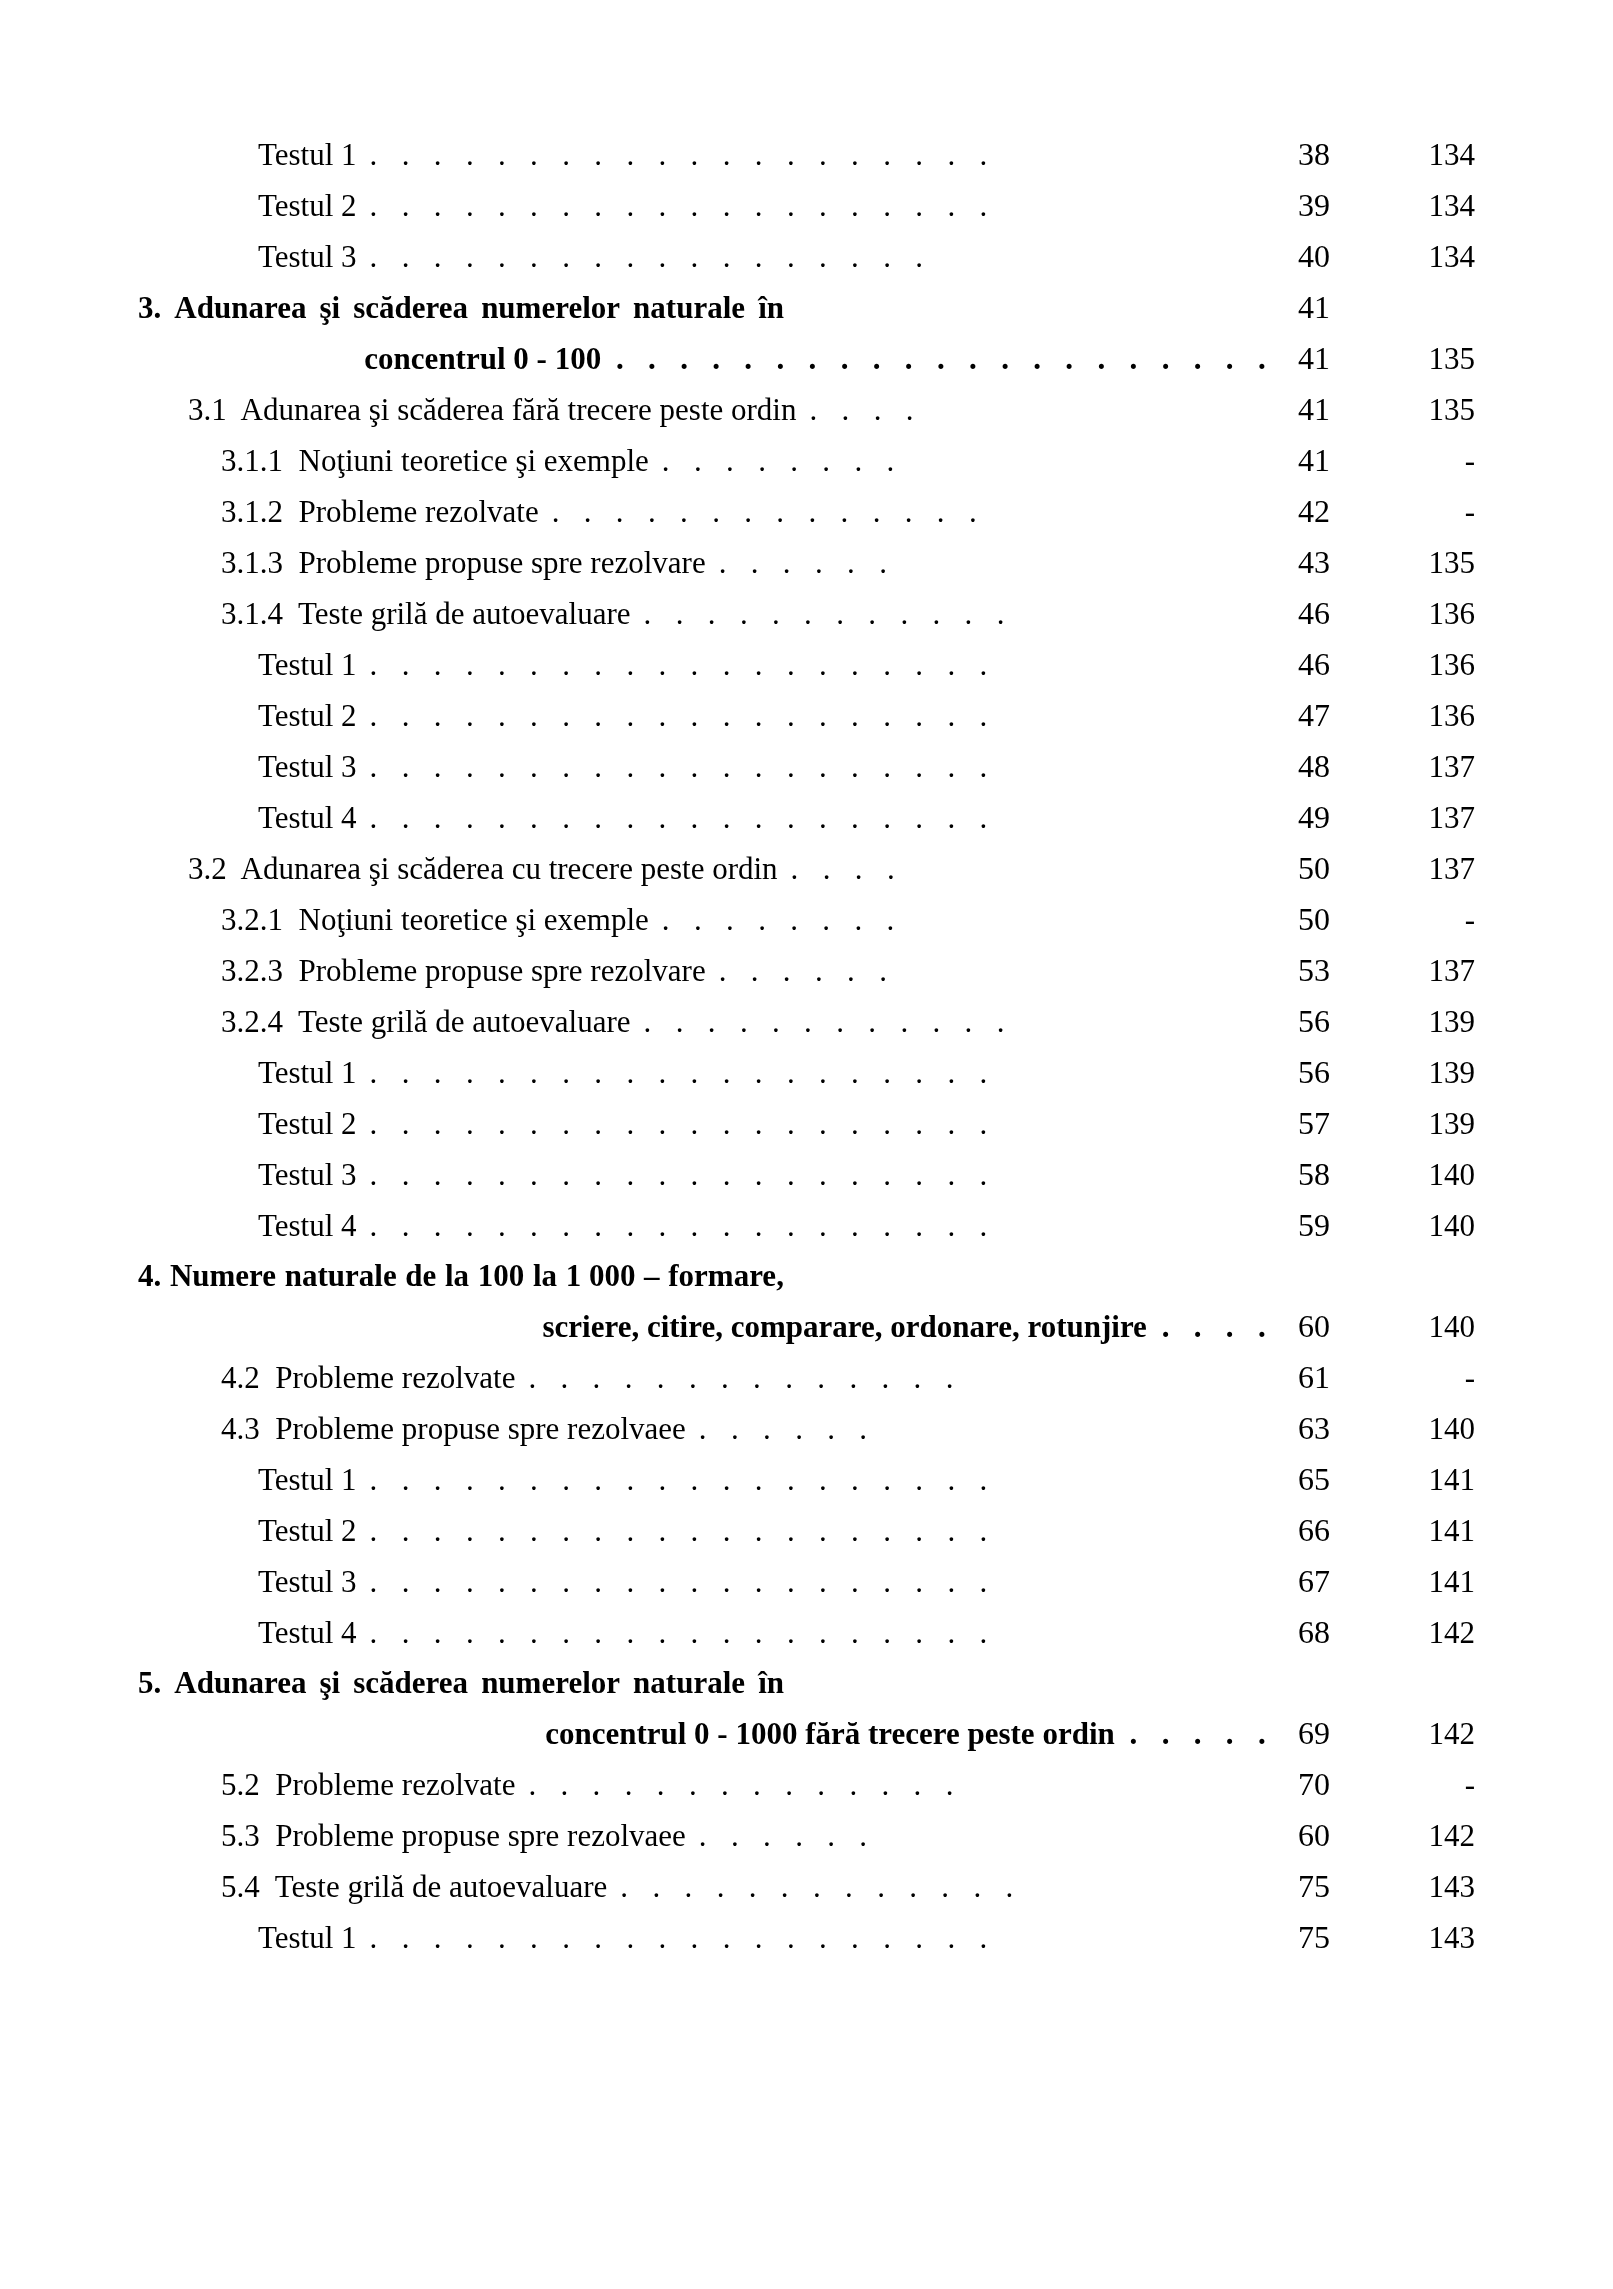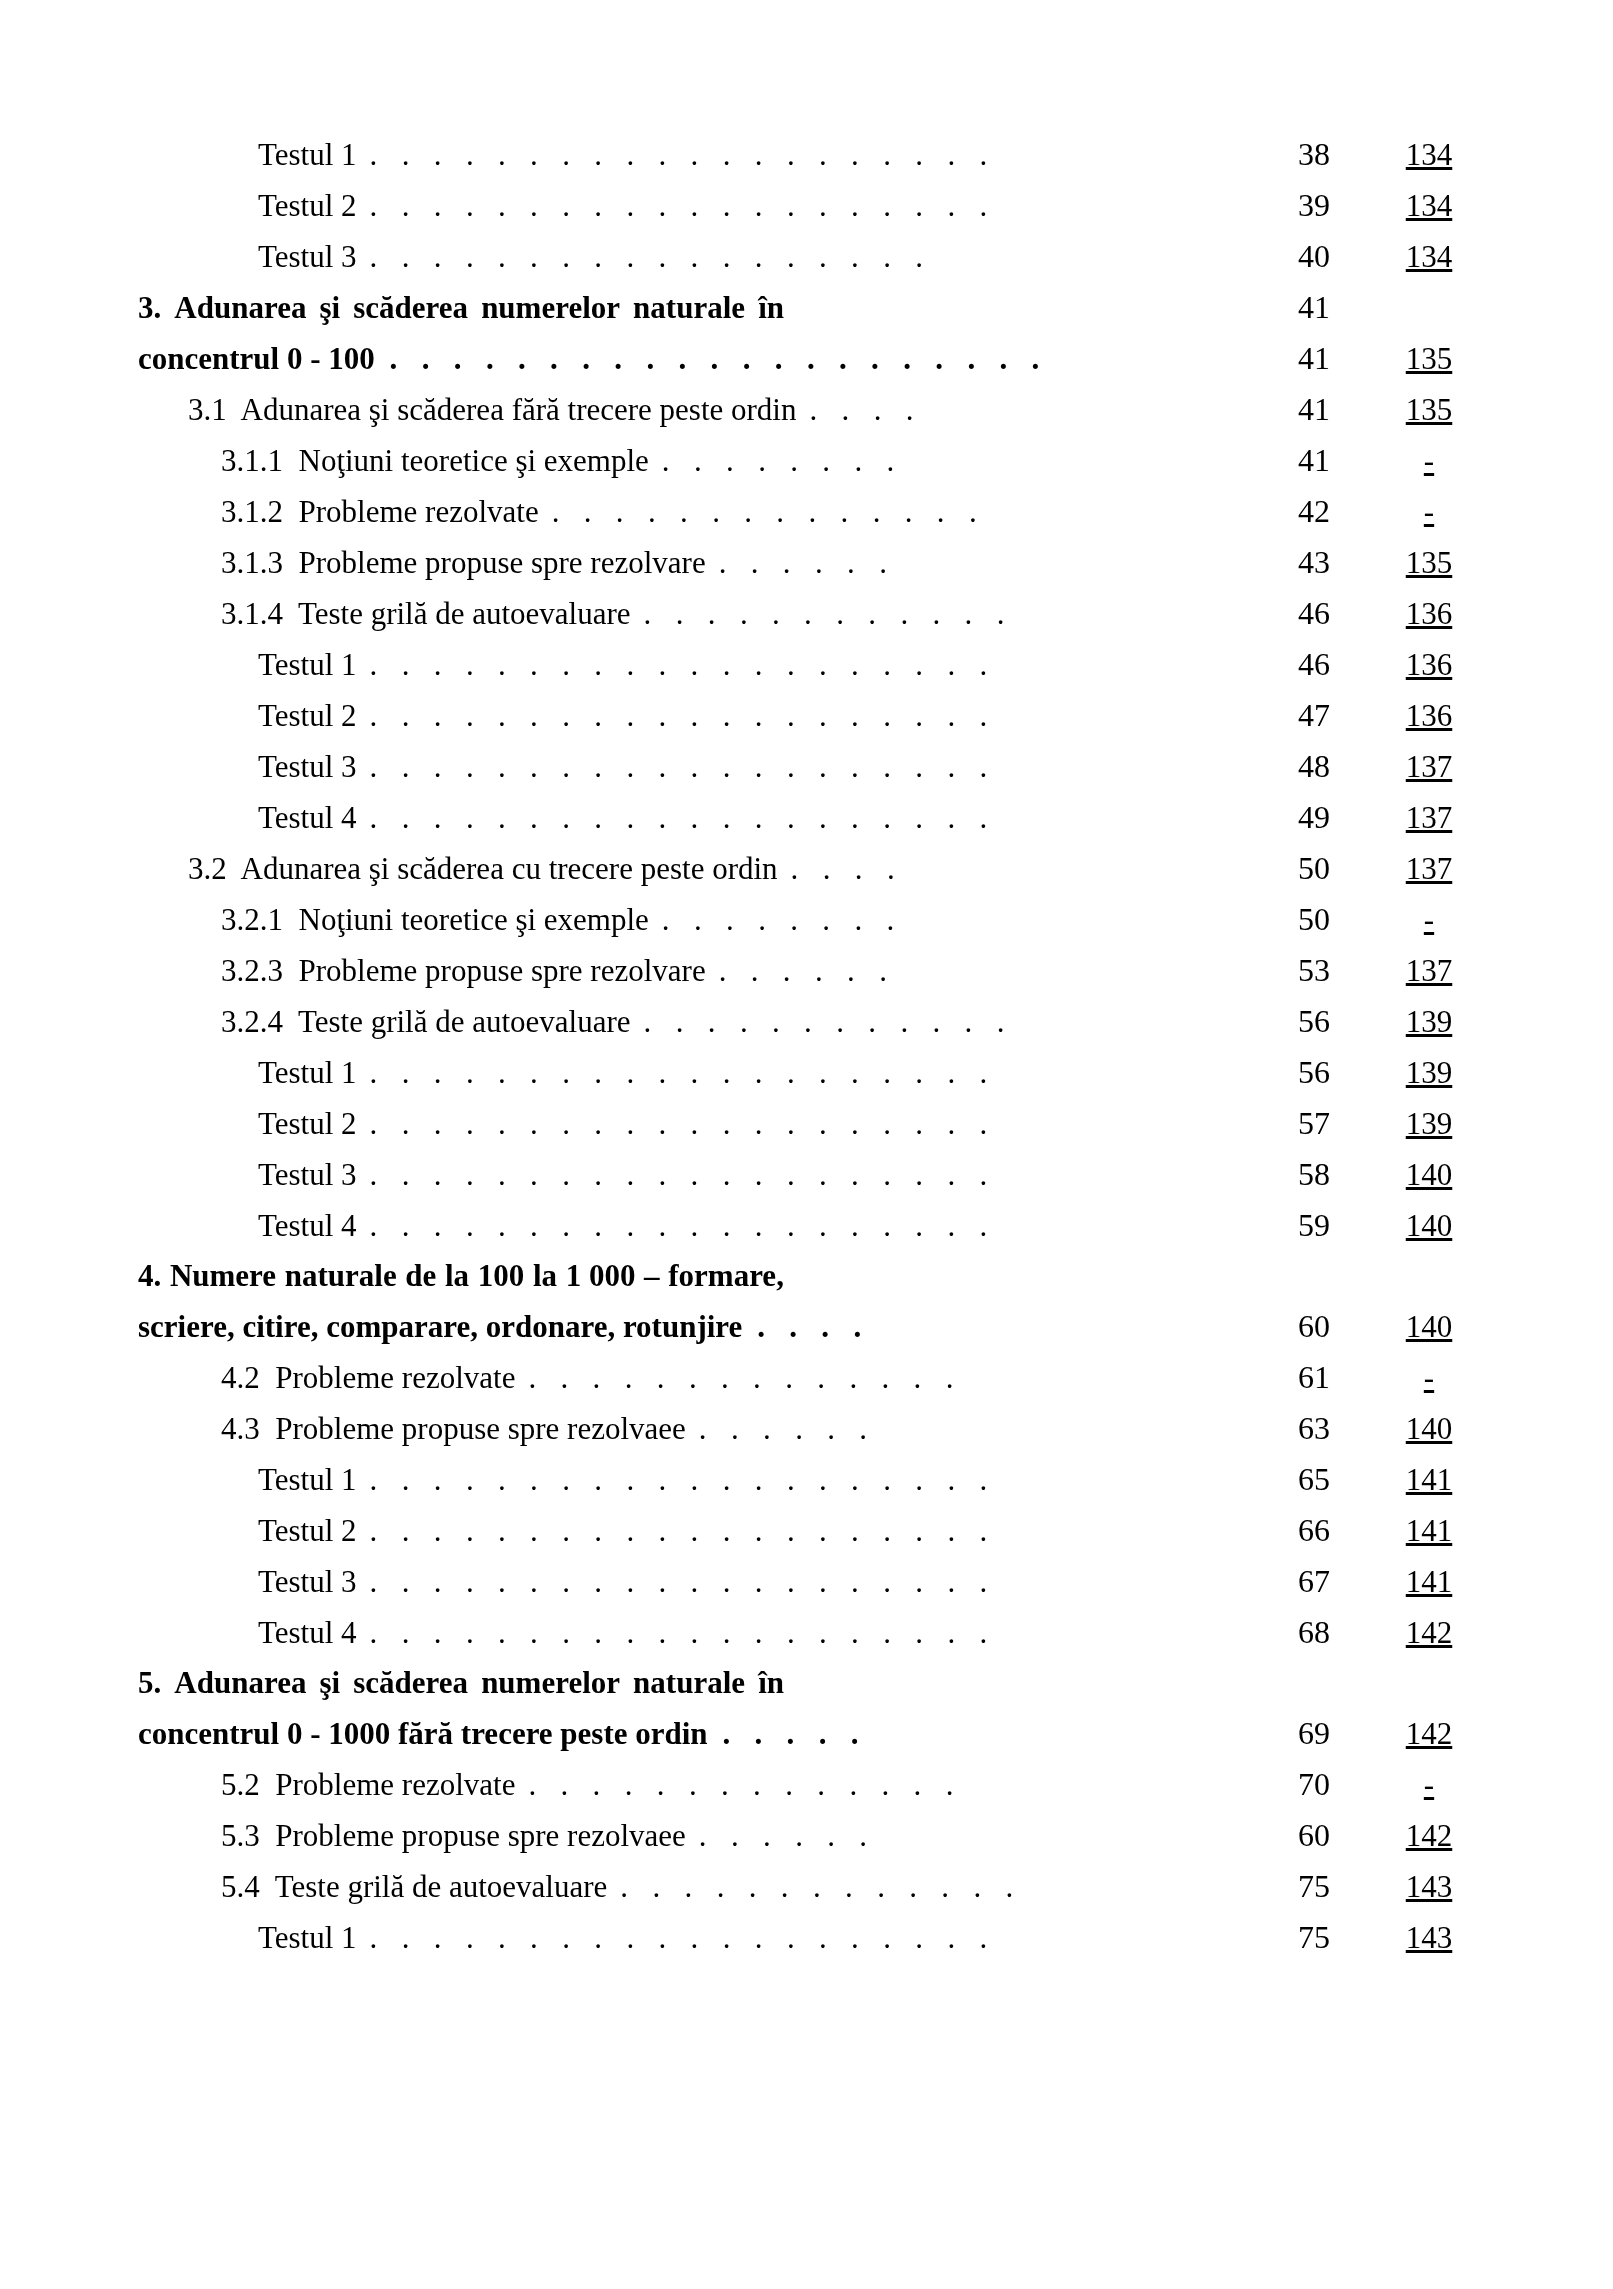--- a/index.html
+++ b/index.html
@@ -37,24 +37,23 @@
   }
   .col-p1 {
     width: 85px;
     text-align: left;
     font-size: 32px;
     line-height: 50px;
     padding-left: 24px !important;
   }
   .col-p2 {
     width: 92px;
-    text-align: center;
+    text-align: right;
     font-size: 31px;
     line-height: 50px;
-    text-decoration: underline;
   }
 
   
   .lvl-head .col-label { padding-left: 0 !important; font-weight: bold; }
   .lvl-1 .col-label { padding-left: 50px !important; }
   .lvl-2 .col-label { padding-left: 83px !important; }
   .lvl-3 .col-label { padding-left: 120px !important; }
 
   .entry {
     display: flex;
@@ -76,20 +75,21 @@
   }
   .head-line-justify {
     display: flex;
     justify-content: space-between;
     width: 646px;
   }
   .head-line-justify.wide { width: 646px; }
   .head-second {
     display: flex;
     align-items: baseline;
+    justify-content: flex-end;
   }
   .head-second .txt { white-space: pre; }
   .head-second .leader { padding-left: 14.8px; letter-spacing: 8.3px; }
 </style>
 </head>
 <body>
 
 <div class="page">
   <table class="toc">
     <tbody id="toc-body">

